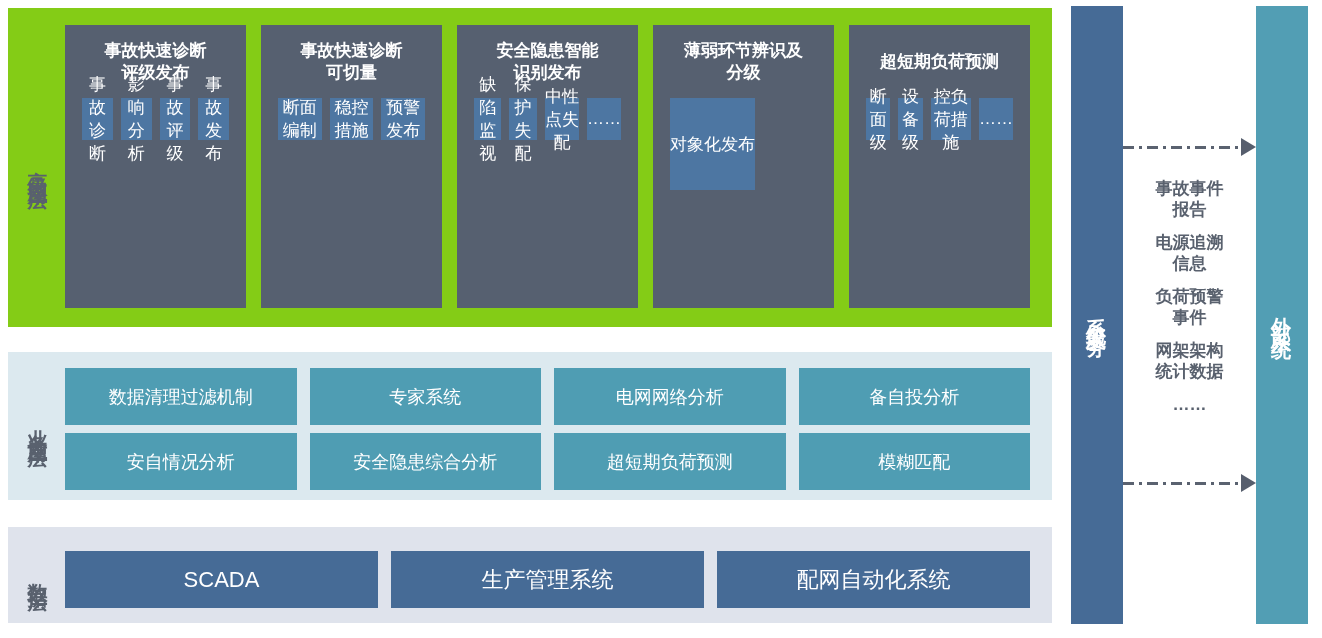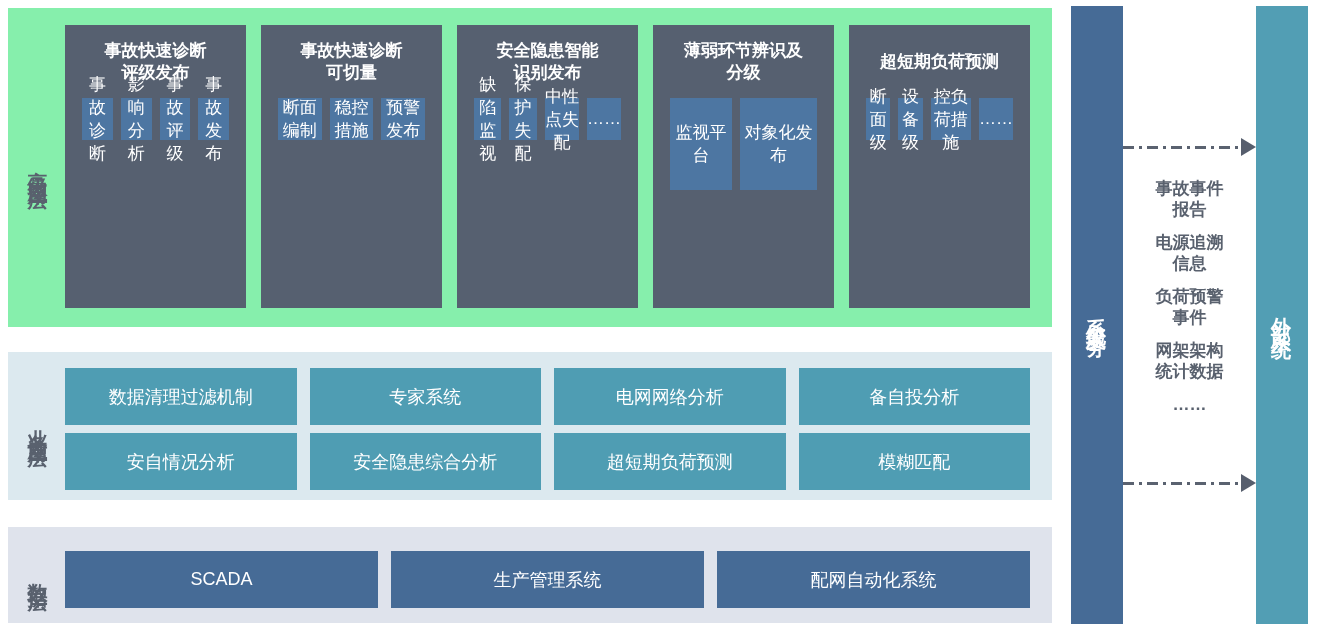--- a/index.html
+++ b/index.html
@@ -1,21 +1,21 @@
 <!DOCTYPE html>
 <html><head>
 <meta charset="utf-8">
 <style>
   html,body { margin:0; padding:0; background:#ffffff; }
   .canvas {
     position:relative; width:1322px; height:638px; background:#ffffff;
     font-family:"Liberation Sans","DejaVu Sans",sans-serif; overflow:hidden;
   }
   .section { position:absolute; }
-  #sec-top { left:8px;  top:8px;   width:1044px; height:319px; background:#86efac; }
+  #sec-top { left:8px;  top:8px;   width:1044px; height:319px; background:#84cc16; }
   #sec-mid { left:8px;  top:352px; width:1044px; height:148px; background:#dce9ef; }
   #sec-bot { left:8px;  top:527px; width:1044px; height:96px;  background:#dfe3ec; }
 
   .layer-label {
     position:absolute; left:14px; top:50%; transform:translateY(-50%);
     writing-mode:vertical-rl; text-orientation:upright;
     font-weight:bold; font-size:20px; letter-spacing:5px;
     color:#59616e; width:30px; text-align:center;
   }
 
@@ -38,21 +38,21 @@
   .biz-rows { position:absolute; left:57px; top:16px; width:965px; display:flex; flex-direction:column; gap:8px;justify-content:center; }
   .biz-row { display:flex; gap:13px; }
   .biz-cell {
     flex:1; height:57px; background:#4f9db3; color:#ffffff; font-size:18px;
     display:flex; align-items:center; justify-content:center;
   }
 
   
   .data-row { position:absolute; left:57px; top:24px; width:965px; display:flex; gap:13px; }
   .data-cell {
-    flex:1; height:57px; background:#466b96; color:#ffffff; font-size:18px;
+    flex:1; height:57px; background:#466b96; color:#ffffff; font-size:22px;
     display:flex; align-items:center; justify-content:center;
   }
 
   
   .vbar {
     position:absolute; top:6px; height:618px; width:52px;
     display:flex; align-items:center; justify-content:center;
     writing-mode:vertical-rl; text-orientation:upright;
     color:#ffffff; font-weight:bold; font-size:20px; letter-spacing:7px;
   }
@@ -122,21 +122,20 @@
           <div class="cell">保护失配</div>
           <div class="cell">中性点失配</div>
           <div class="cell">……</div>
         </div>
       </div>
 
       <div class="app-col">
         <div class="hdr">薄弱环节辨识及
 分级</div>
         <div class="items">
-          <div class="cell tall">监视平台</div>
           <div class="cell tall">对象化发布</div>
         </div>
       </div>
 
       <div class="app-col">
         <div class="hdr">超短期负荷预测</div>
         <div class="items">
           <div class="cell">断面级</div>
           <div class="cell">设备级</div>
           <div class="cell">控负荷措施</div>

